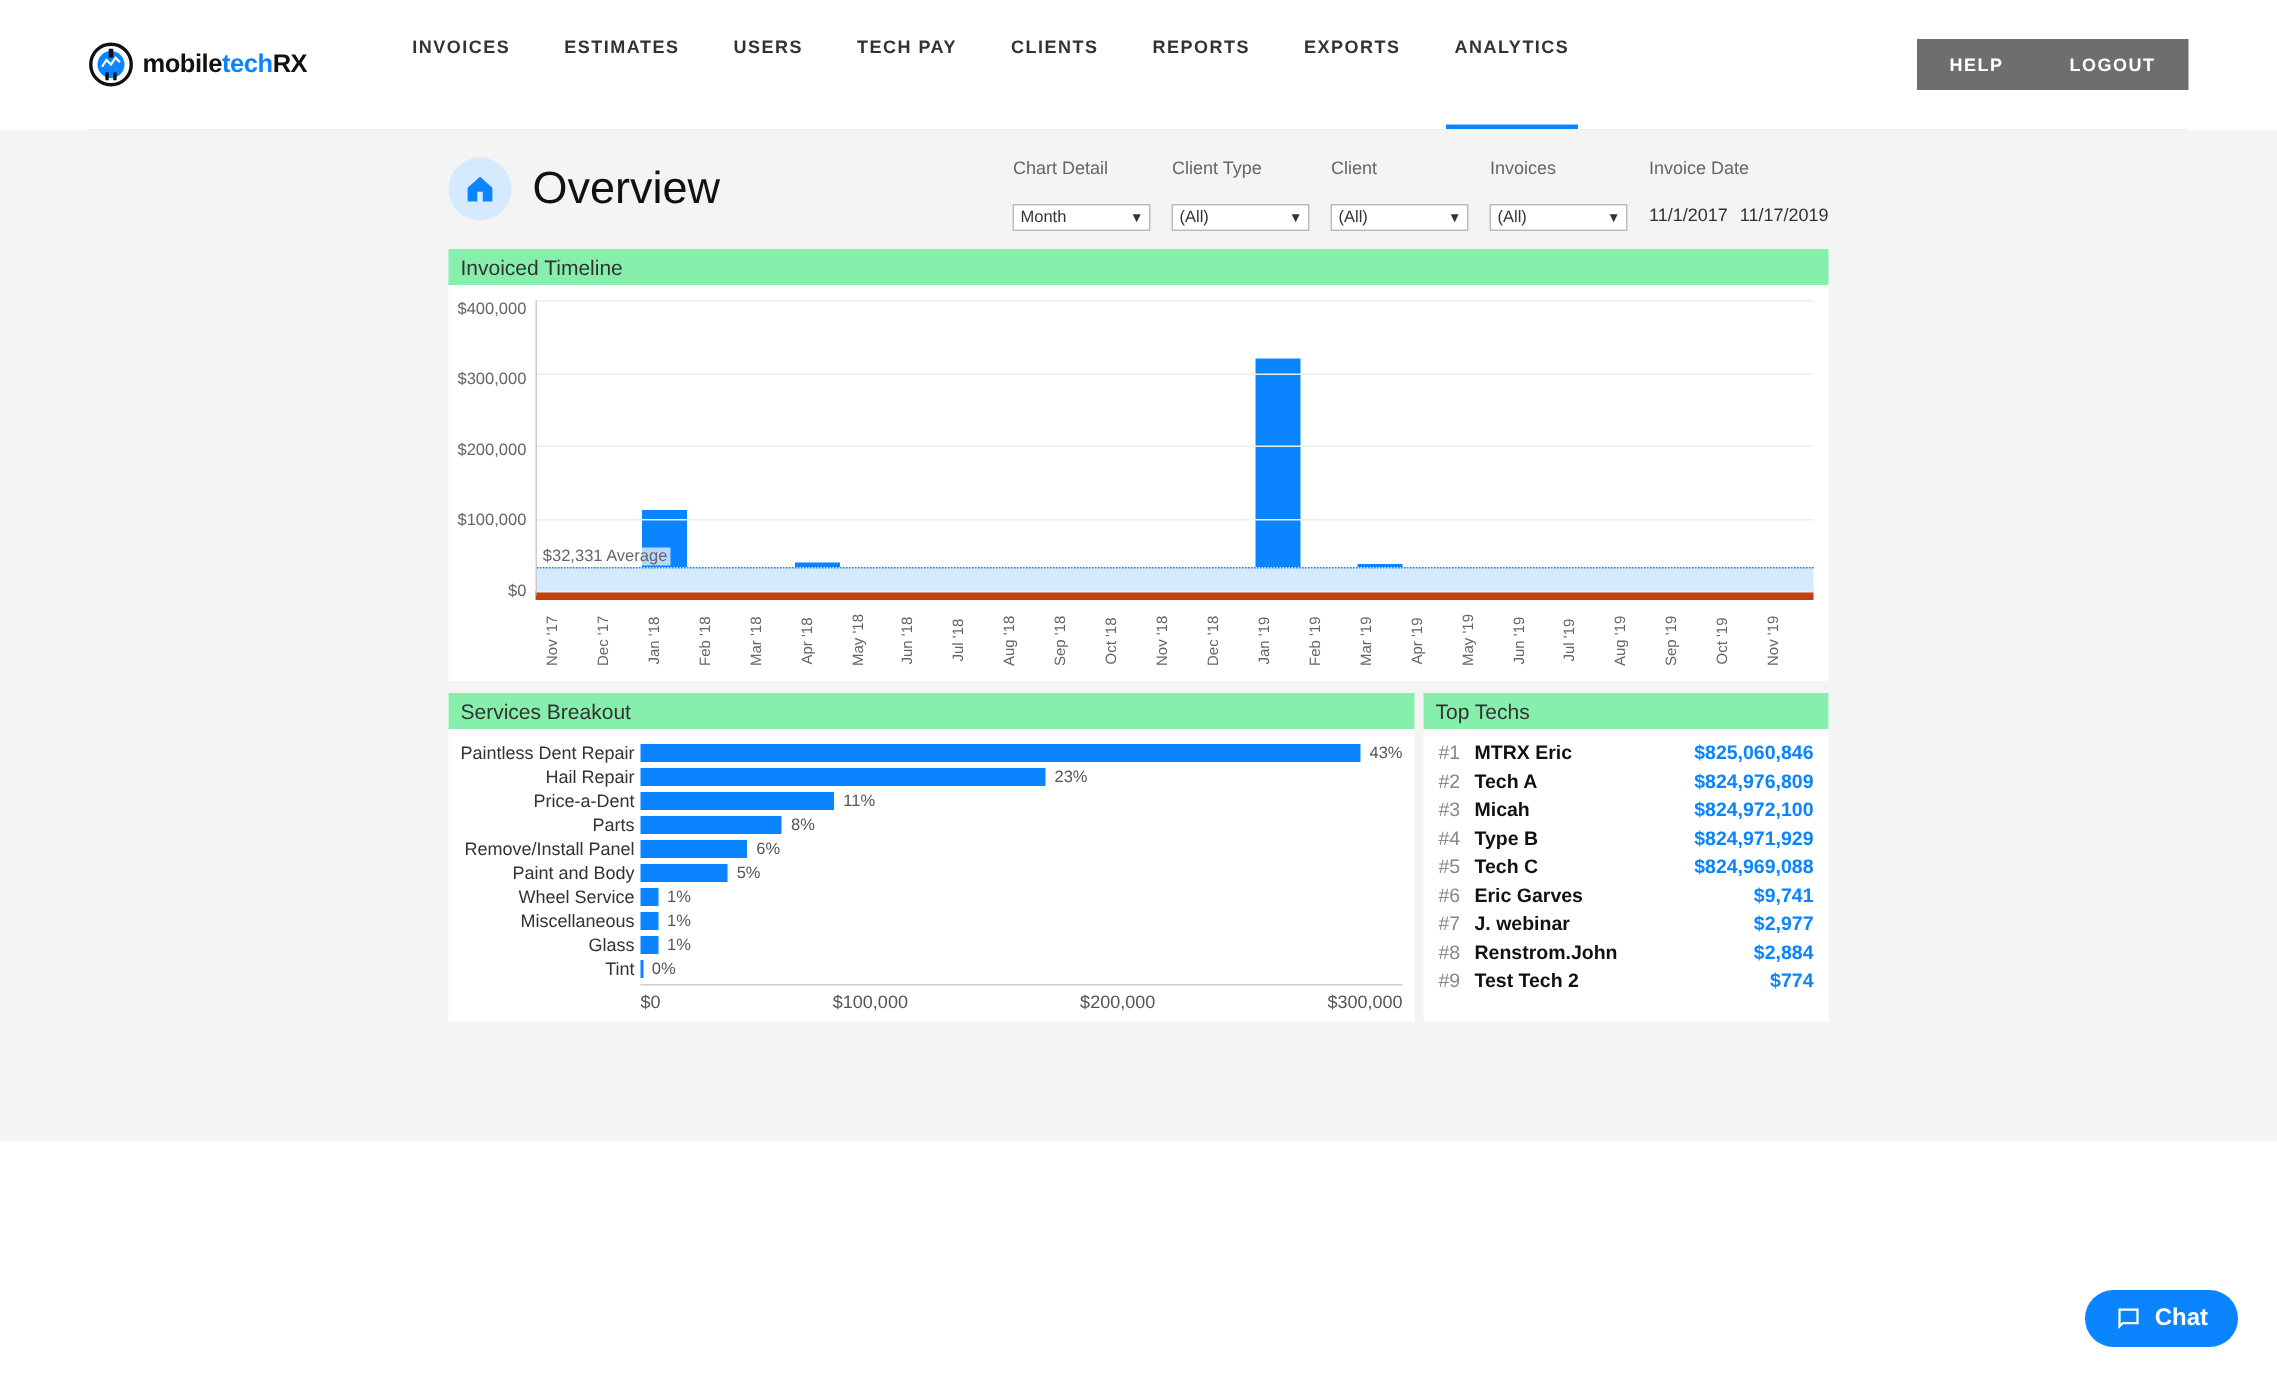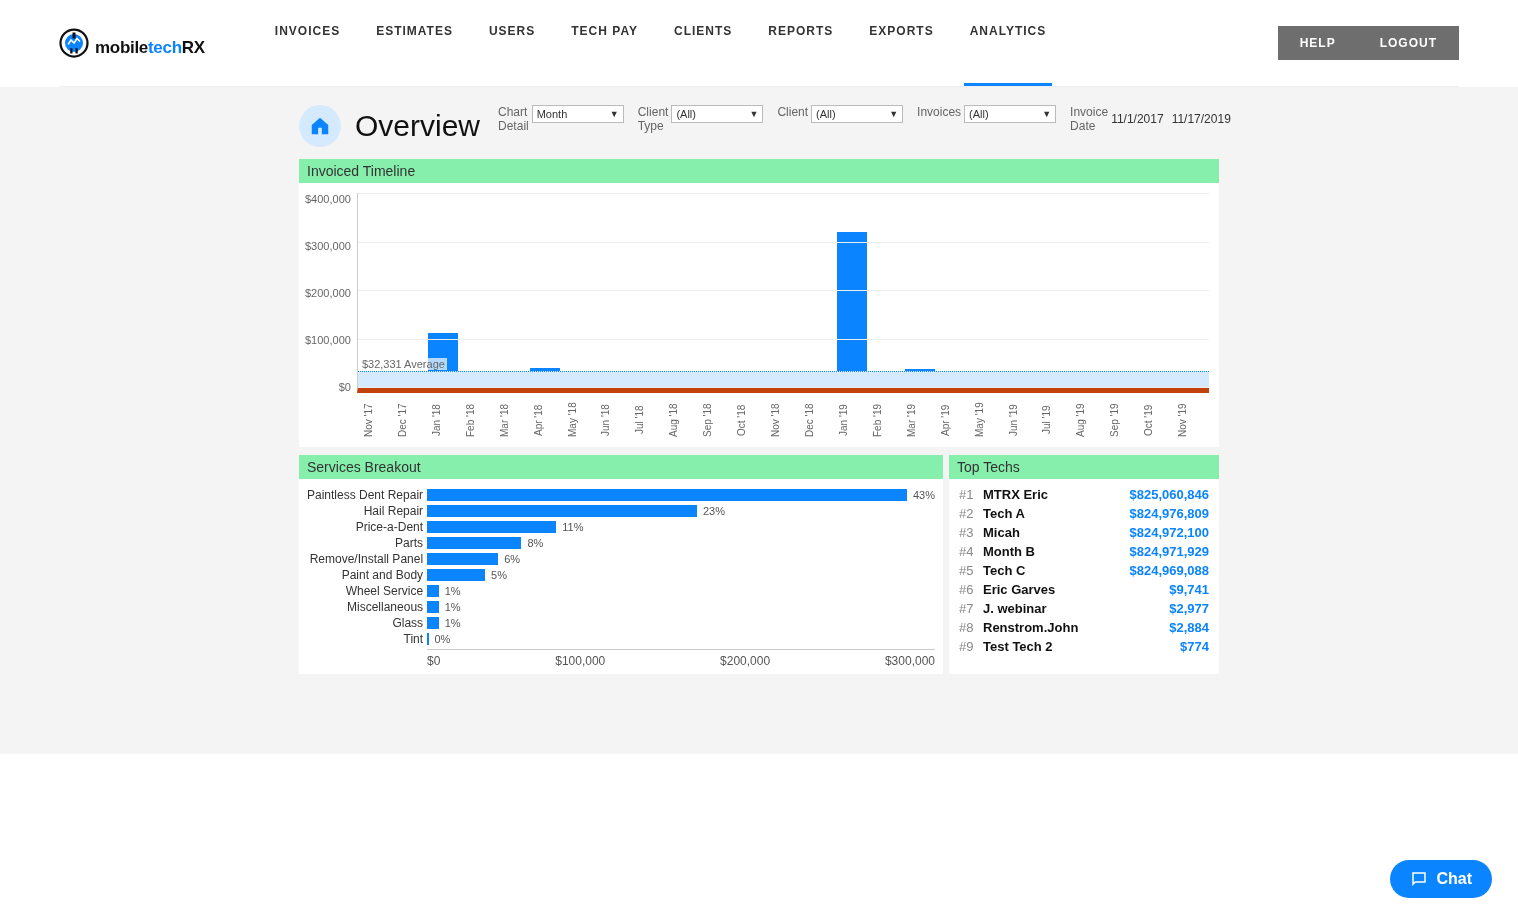--- a/index.html
+++ b/index.html
@@ -1,37 +1,37 @@
 <!DOCTYPE html>
 <html><head>
 <meta charset="utf-8">
 <style>
   * { margin: 0; padding: 0; box-sizing: border-box; }
   body { font-family: -apple-system, BlinkMacSystemFont, "Segoe UI", Arial, sans-serif; background: #fff; color: #333; }
   .page { width: 1400px; margin: 0 auto; }
   
   .header { display: flex; align-items: center; padding: 20px 0; border-bottom: 1px solid #eee; }
-  .logo { display: flex; align-items: flex-end; gap: 6px; }
+  .logo { display: flex; align-items: center; gap: 6px; }
   .logo-icon { width: 30px; height: 30px; }
   .logo-text { font-size: 17px; font-weight: 600; color: #111; letter-spacing: -0.3px; }
   .logo-text .accent { color: #0a84ff; }
   .nav { display: flex; gap: 36px; margin-left: 70px; flex: 1; }
   .nav-item { font-size: 12px; font-weight: 700; letter-spacing: 1px; color: #333; text-transform: uppercase; cursor: pointer; position: relative; padding-bottom: 28px; margin-top: 4px; }
   .nav-item.active::after { content: ""; position: absolute; bottom: -20px; left: -6px; right: -6px; height: 3px; background: #0a84ff; }
   .hdr-btn { background: #6e6e6e; color: #fff; border: none; padding: 10px 22px; font-size: 12px; font-weight: 700; letter-spacing: 1px; cursor: pointer; }
   .hdr-btn + .hdr-btn { margin-left: 0; }
   
   .content-wrap { background: #f4f4f5; padding: 0 0 80px 0; margin-top: 0; }
   .content { width: 920px; margin: 0 auto; padding-top: 18px; }
   .title-row { display: flex; align-items: flex-start; gap: 18px; margin-bottom: 12px; }
   .title-left { display: flex; align-items: center; gap: 14px; }
   .home-badge { width: 42px; height: 42px; border-radius: 50%; background: #d6eaff; display: flex; align-items: center; justify-content: center; }
   .page-title { font-size: 30px; font-weight: 400; color: #111; }
   .filters { display: flex; gap: 14px; margin-left: auto; }
-  .filter { display: flex; flex-direction: row; gap: 3px; }
+  .filter { display: flex; flex-direction: column; gap: 17px; }
   .filter-label { font-size: 12px; color: #666; }
   .filter-select { border: 1px solid #bbb; font-size: 11px; padding: 2px 4px; height: 18px; background: #fff; position: relative; min-width: 92px; display: flex; align-items: center; justify-content: space-between; cursor: pointer; }
   .filter-select .caret { font-size: 9px; color: #333; }
   .date-range { display: flex; gap: 8px; font-size: 12px; color: #333; align-items: center; }
   
   .stats { display: flex; background: #fff; border: 1px solid #ddd; border-left: none; border-right: none; margin-bottom: 4px; }
   .stat { flex: 1; text-align: center; padding: 16px 0 10px; border-right: 1px solid #ddd; }
   .stat:last-child { border-right: none; }
   .stat-value { font-size: 30px; font-weight: 400; color: #111; }
   .stat-label { font-size: 15px; color: #555; margin-top: -2px; }
@@ -364,21 +364,21 @@
               <span class="tech-name">Tech A</span>
               <span class="tech-amount">$824,976,809</span>
             </div>
             <div class="tech-row">
               <span class="tech-rank">#3</span>
               <span class="tech-name">Micah</span>
               <span class="tech-amount">$824,972,100</span>
             </div>
             <div class="tech-row">
               <span class="tech-rank">#4</span>
-              <span class="tech-name">Month B</span>
+              <span class="tech-name">Type B</span>
               <span class="tech-amount">$824,971,929</span>
             </div>
             <div class="tech-row">
               <span class="tech-rank">#5</span>
               <span class="tech-name">Tech C</span>
               <span class="tech-amount">$824,969,088</span>
             </div>
             <div class="tech-row">
               <span class="tech-rank">#6</span>
               <span class="tech-name">Eric Garves</span>

